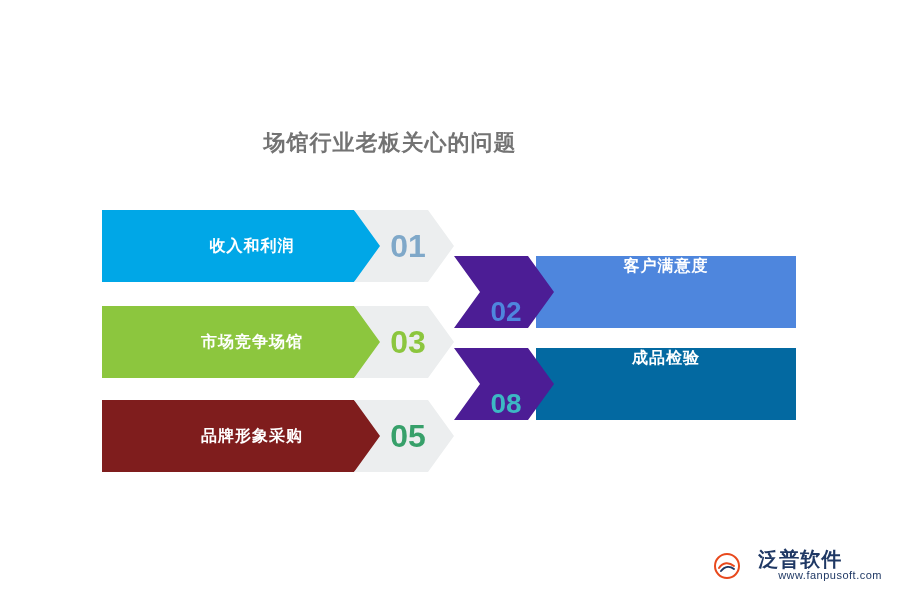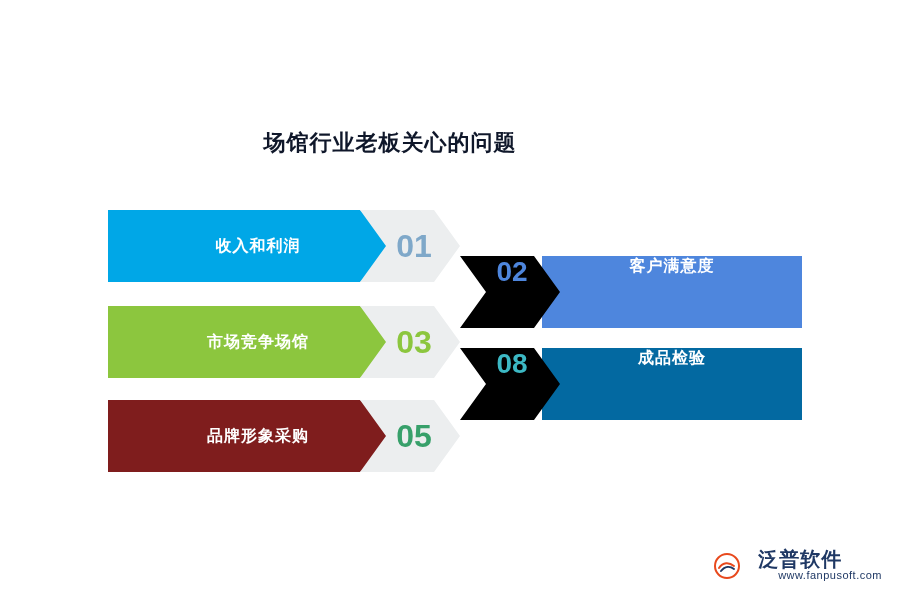--- a/index.html
+++ b/index.html
@@ -20,28 +20,28 @@
     height: 600px;
   }
   .title {
     position: absolute;
     top: 128px;
     left: 0;
     width: 780px;
     text-align: center;
     font-size: 22px;
     font-weight: bold;
-    color: #0f172a;
+    color: #737373;
     letter-spacing: 1px;
   }
 
   
   .diagram {
     position: absolute;
-    left: 8px;
+    left: 2px;
     top: 0;
     width: 800px;
     height: 600px;
   }
 
   
   .row {
     position: absolute;
     height: 72px;
   }
@@ -79,24 +79,24 @@
     transform: translateX(4px);
   }
 
   
   .chev-right {
     position: absolute;
     left: 0;
     top: 0;
     height: 72px;
     width: 100px;
-    background: #000000;
+    background: #4c1d95;
     clip-path: polygon(0 0, 74% 0, 100% 50%, 74% 100%, 0 100%, 26% 50%);
     display: flex;
-    align-items: flex-start;
+    align-items: flex-end;
     justify-content: center;
   }
   .chev-right .num {
     font-size: 28px;
     font-weight: bold;
     transform: translateX(2px);
   }
   .bar-right {
     position: absolute;
     left: 82px;

